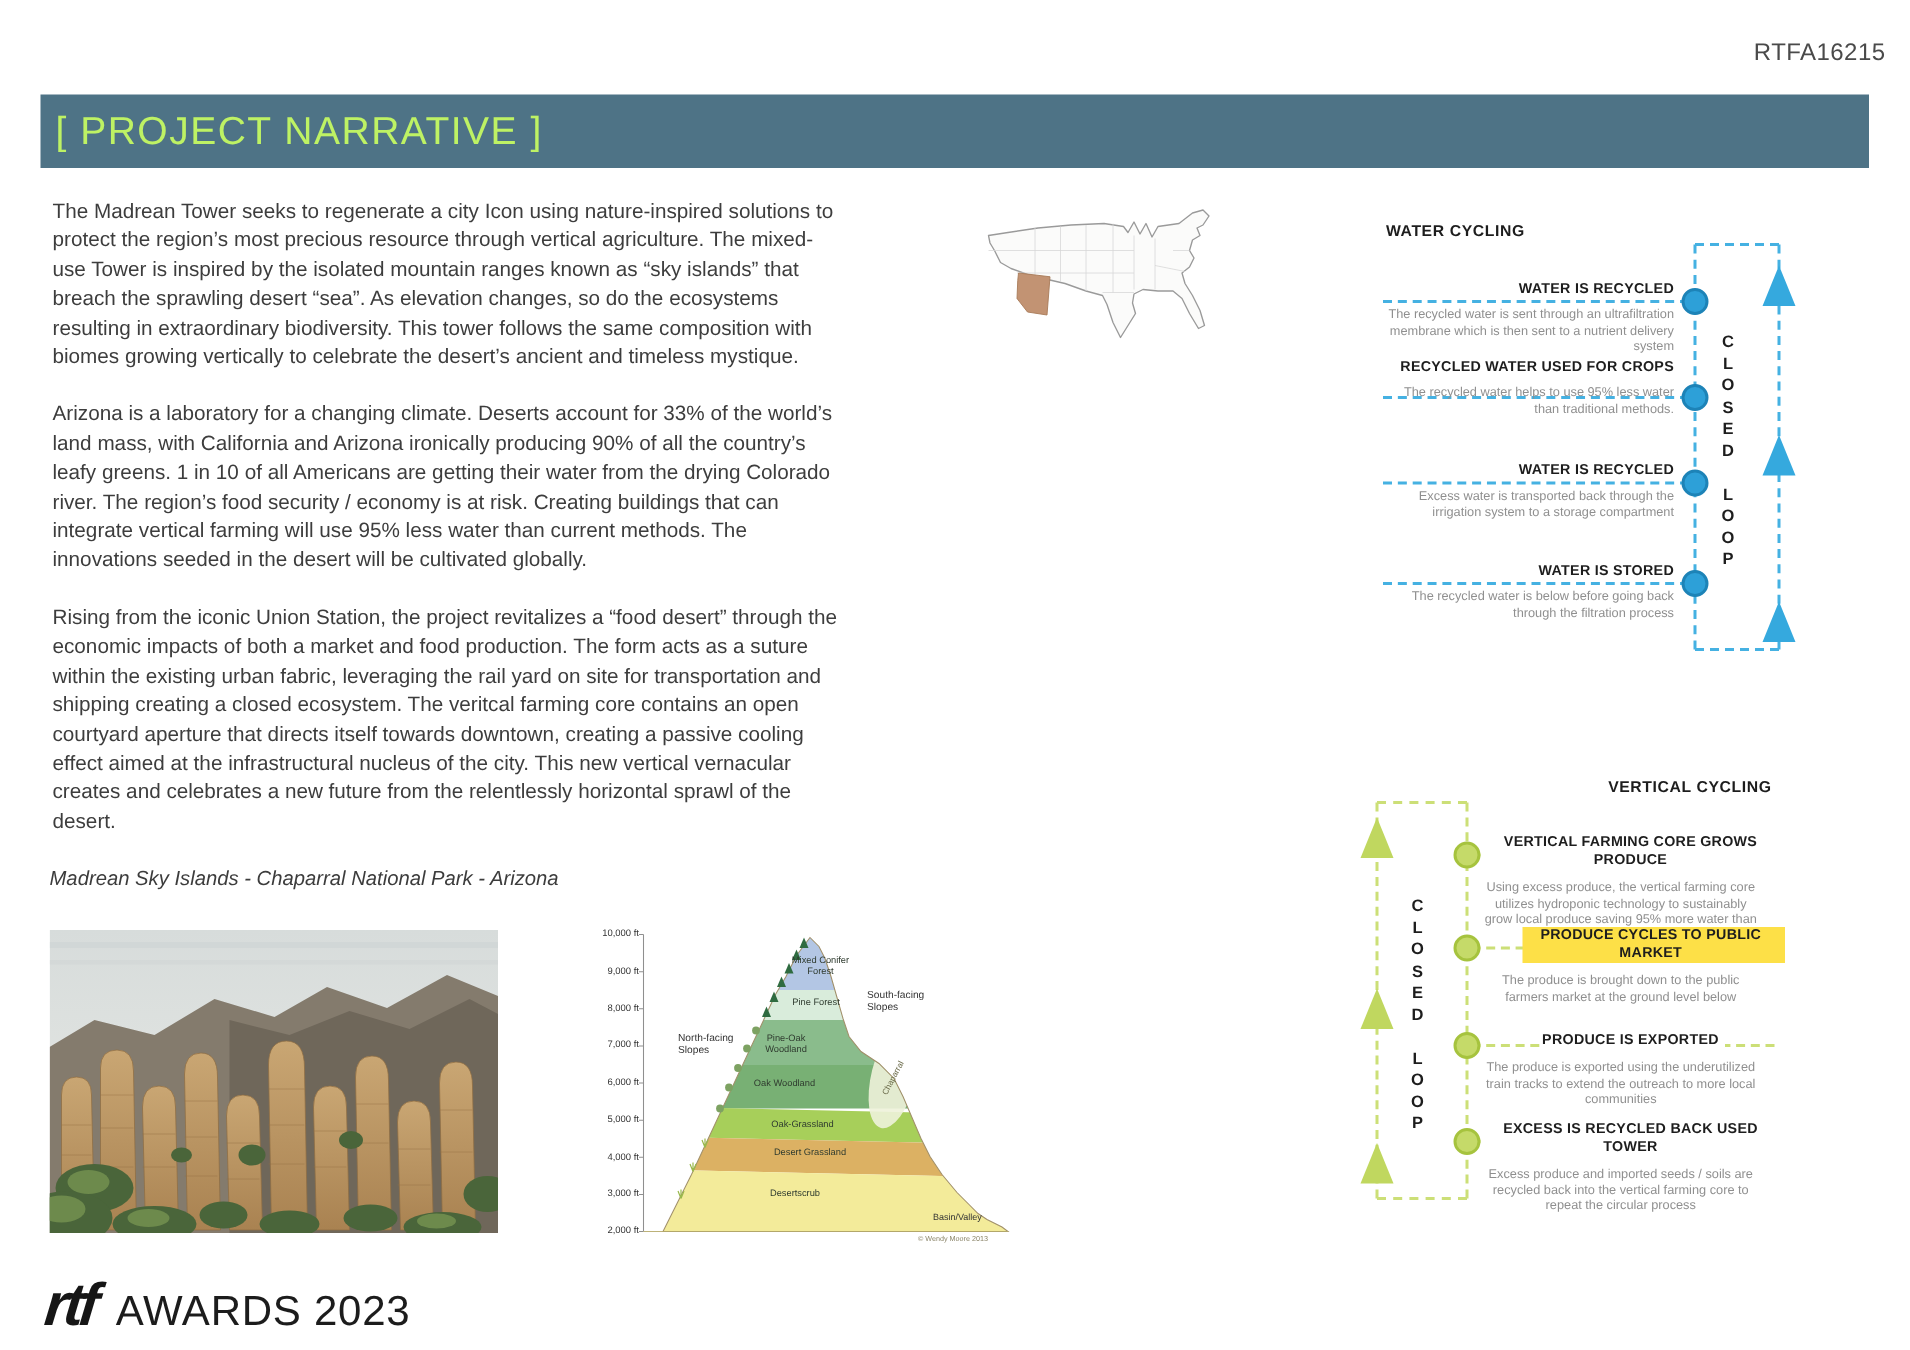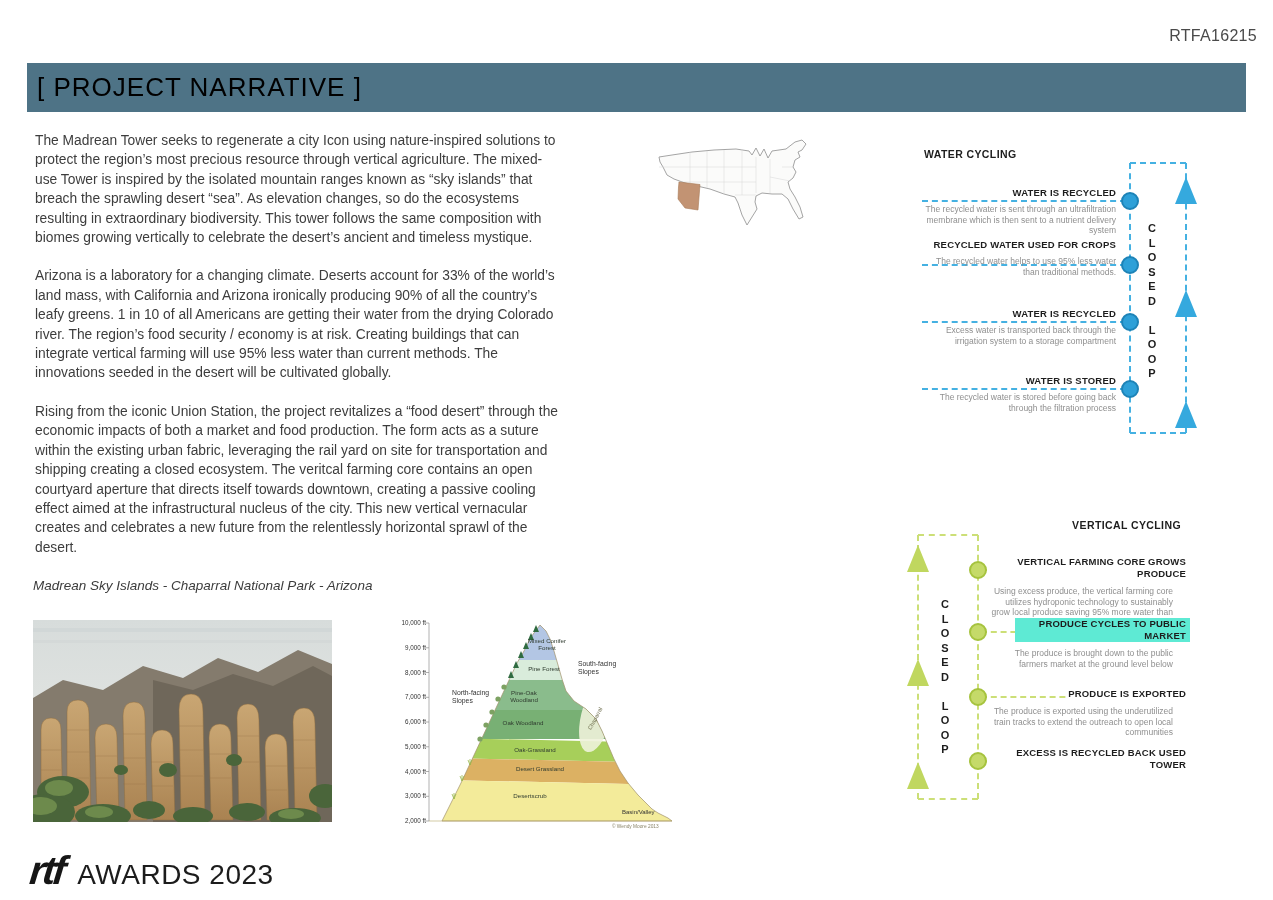--- a/index.html
+++ b/index.html
@@ -2,21 +2,21 @@
 <html><head>
 <meta charset="utf-8">
 <style>
   html,body{margin:0;padding:0;background:#ffffff;}
   body{width:1273px;height:900px;font-family:"Liberation Sans",sans-serif;-webkit-font-smoothing:antialiased;}
   .page{position:relative;width:1273px;height:900px;background:#fff;overflow:hidden;}
 
   .doc-id{position:absolute;top:27px;right:16px;font-size:16px;color:#4a4a4a;letter-spacing:.3px;}
 
   .header-bar{position:absolute;left:27px;top:63px;width:1219px;height:49px;background:#4e7386;}
-  .header-bar .title{color:#000000;font-size:26px;font-weight:400;letter-spacing:1px;line-height:49px;padding-left:10px;}
+  .header-bar .title{color:#bef264;font-size:26px;font-weight:400;letter-spacing:1px;line-height:49px;padding-left:10px;}
 
   .narrative{position:absolute;left:35px;top:131px;width:528px;color:#3d3d3d;font-size:13.8px;line-height:19.4px;}
   .narrative p{margin:0 0 19px 0;}
 
   .map-wrap{position:absolute;left:652px;top:136px;width:180px;height:100px;}
 
   .caption{position:absolute;left:33px;top:578px;font-size:13.5px;font-style:italic;color:#3c3c3c;}
 
   .photo{position:absolute;left:33px;top:620px;width:299px;height:202px;overflow:hidden;}
 
@@ -33,21 +33,21 @@
   .vline.green{border-left:2px dashed #ccdf77;}
   .node{position:absolute;width:14px;height:14px;border-radius:50%;}
   .node.blue{background:#2da0d8;border:2px solid #1d83b7;}
   .node.green{background:#c5da69;border:2px solid #a6c33e;}
   .tri-up{position:absolute;width:0;height:0;border-left:11px solid transparent;border-right:11px solid transparent;}
   .tri-up.blue{border-bottom:27px solid #35a9de;}
   .tri-up.green{border-bottom:27px solid #c0d75f;}
   .loop-label{position:absolute;width:16px;text-align:center;font-size:11px;font-weight:bold;color:#1d1d1d;line-height:14.5px;white-space:pre-line;}
 
   .wc-item{position:absolute;left:0;width:196px;text-align:right;}
-  .vf-item{position:absolute;left:85px;width:202px;text-align:right;}
+  .vf-item{position:absolute;left:85px;width:202px;text-align:center;}
 
   
   .chart{position:absolute;left:400px;top:613px;width:275px;height:224px;}
   .chart svg{position:absolute;left:0;top:0;}
   .tick{position:absolute;left:0;width:26px;text-align:right;font-size:6.3px;color:#333;}
   .zone-label{position:absolute;font-size:6.2px;line-height:7.4px;color:#2f3b2f;text-align:center;white-space:pre-line;}
   .side-label{position:absolute;font-size:6.8px;line-height:8.4px;color:#333;white-space:pre-line;}
   .credit{position:absolute;font-size:4.8px;color:#8a8468;}
 
   .footer-logo{position:absolute;left:30px;top:848px;display:flex;align-items:baseline;}
@@ -110,21 +110,21 @@
     <div class="wc-item" style="top:94px;">
       <div class="item-title">RECYCLED WATER USED FOR CROPS</div>
       <div class="item-desc">The recycled water helps to use 95% less water than traditional methods.</div>
     </div>
     <div class="wc-item" style="top:163px;">
       <div class="item-title">WATER IS RECYCLED</div>
       <div class="item-desc">Excess water is transported back through the irrigation system to a storage compartment</div>
     </div>
     <div class="wc-item" style="top:230px;">
       <div class="item-title">WATER IS STORED</div>
-      <div class="item-desc">The recycled water is stored before going back through the filtration process</div>
+      <div class="item-desc">The recycled water is below before going back through the filtration process</div>
     </div>
 
     <div class="vline blue" style="left:209px;top:18px;height:270px;"></div>
     <div class="vline blue" style="left:265px;top:18px;height:270px;"></div>
     <div class="dash-h blue" style="left:210px;top:17px;width:56px;"></div>
     <div class="dash-h blue" style="left:210px;top:287px;width:56px;"></div>
 
     <div class="node blue" style="left:201px;top:47px;"></div>
     <div class="node blue" style="left:201px;top:111px;"></div>
     <div class="node blue" style="left:201px;top:168px;"></div>
@@ -153,29 +153,30 @@
     <div class="dash-h green" style="left:78px;top:54px;width:202px;"></div>
     <div class="dash-h green" style="left:78px;top:116px;width:202px;"></div>
     <div class="dash-h green" style="left:78px;top:181px;width:202px;"></div>
     <div class="dash-h green" style="left:78px;top:245px;width:202px;"></div>
 
     <div class="vf-item" style="top:41px;">
       <div class="item-title" style="background:#fff;display:inline-block;padding-right:4px;">VERTICAL FARMING CORE GROWS PRODUCE</div>
       <div class="item-desc" style="width:185px;">Using excess produce, the vertical farming core utilizes hydroponic technology to sustainably grow local produce saving 95% more water than traditional farming methods</div>
     </div>
     <div class="vf-item" style="top:103px;">
-      <div class="item-title" style="background:#5eead4;display:inline-block;padding-right:4px;margin-left:27px;">PRODUCE CYCLES TO PUBLIC MARKET</div>
+      <div class="item-title" style="background:#fde047;display:inline-block;padding-right:4px;margin-left:27px;">PRODUCE CYCLES TO PUBLIC MARKET</div>
       <div class="item-desc" style="width:185px;">The produce is brought down to the public farmers market at the ground level below</div>
     </div>
     <div class="vf-item" style="top:168px;">
       <div class="item-title" style="background:#fff;display:inline-block;padding-right:4px;">PRODUCE IS EXPORTED</div>
-      <div class="item-desc" style="width:185px;">The produce is exported using the underutilized train tracks to extend the outreach to open local communities</div>
+      <div class="item-desc" style="width:185px;">The produce is exported using the underutilized train tracks to extend the outreach to more local communities</div>
     </div>
     <div class="vf-item" style="top:232px;">
       <div class="item-title" style="background:#fff;display:inline-block;padding-right:4px;">EXCESS IS RECYCLED BACK USED TOWER</div>
+      <div class="item-desc" style="width:185px;">Excess produce and imported seeds / soils are recycled back into the vertical farming core to repeat the circular process</div>
     </div>
 
     <div class="vline green" style="left:14px;top:20px;height:264px;"></div>
     <div class="vline green" style="left:74px;top:20px;height:264px;"></div>
     <div class="dash-h green" style="left:15px;top:19px;width:60px;"></div>
     <div class="dash-h green" style="left:15px;top:283px;width:60px;"></div>
 
     <div class="node green" style="left:66px;top:46px;"></div>
     <div class="node green" style="left:66px;top:108px;"></div>
     <div class="node green" style="left:66px;top:173px;"></div>

